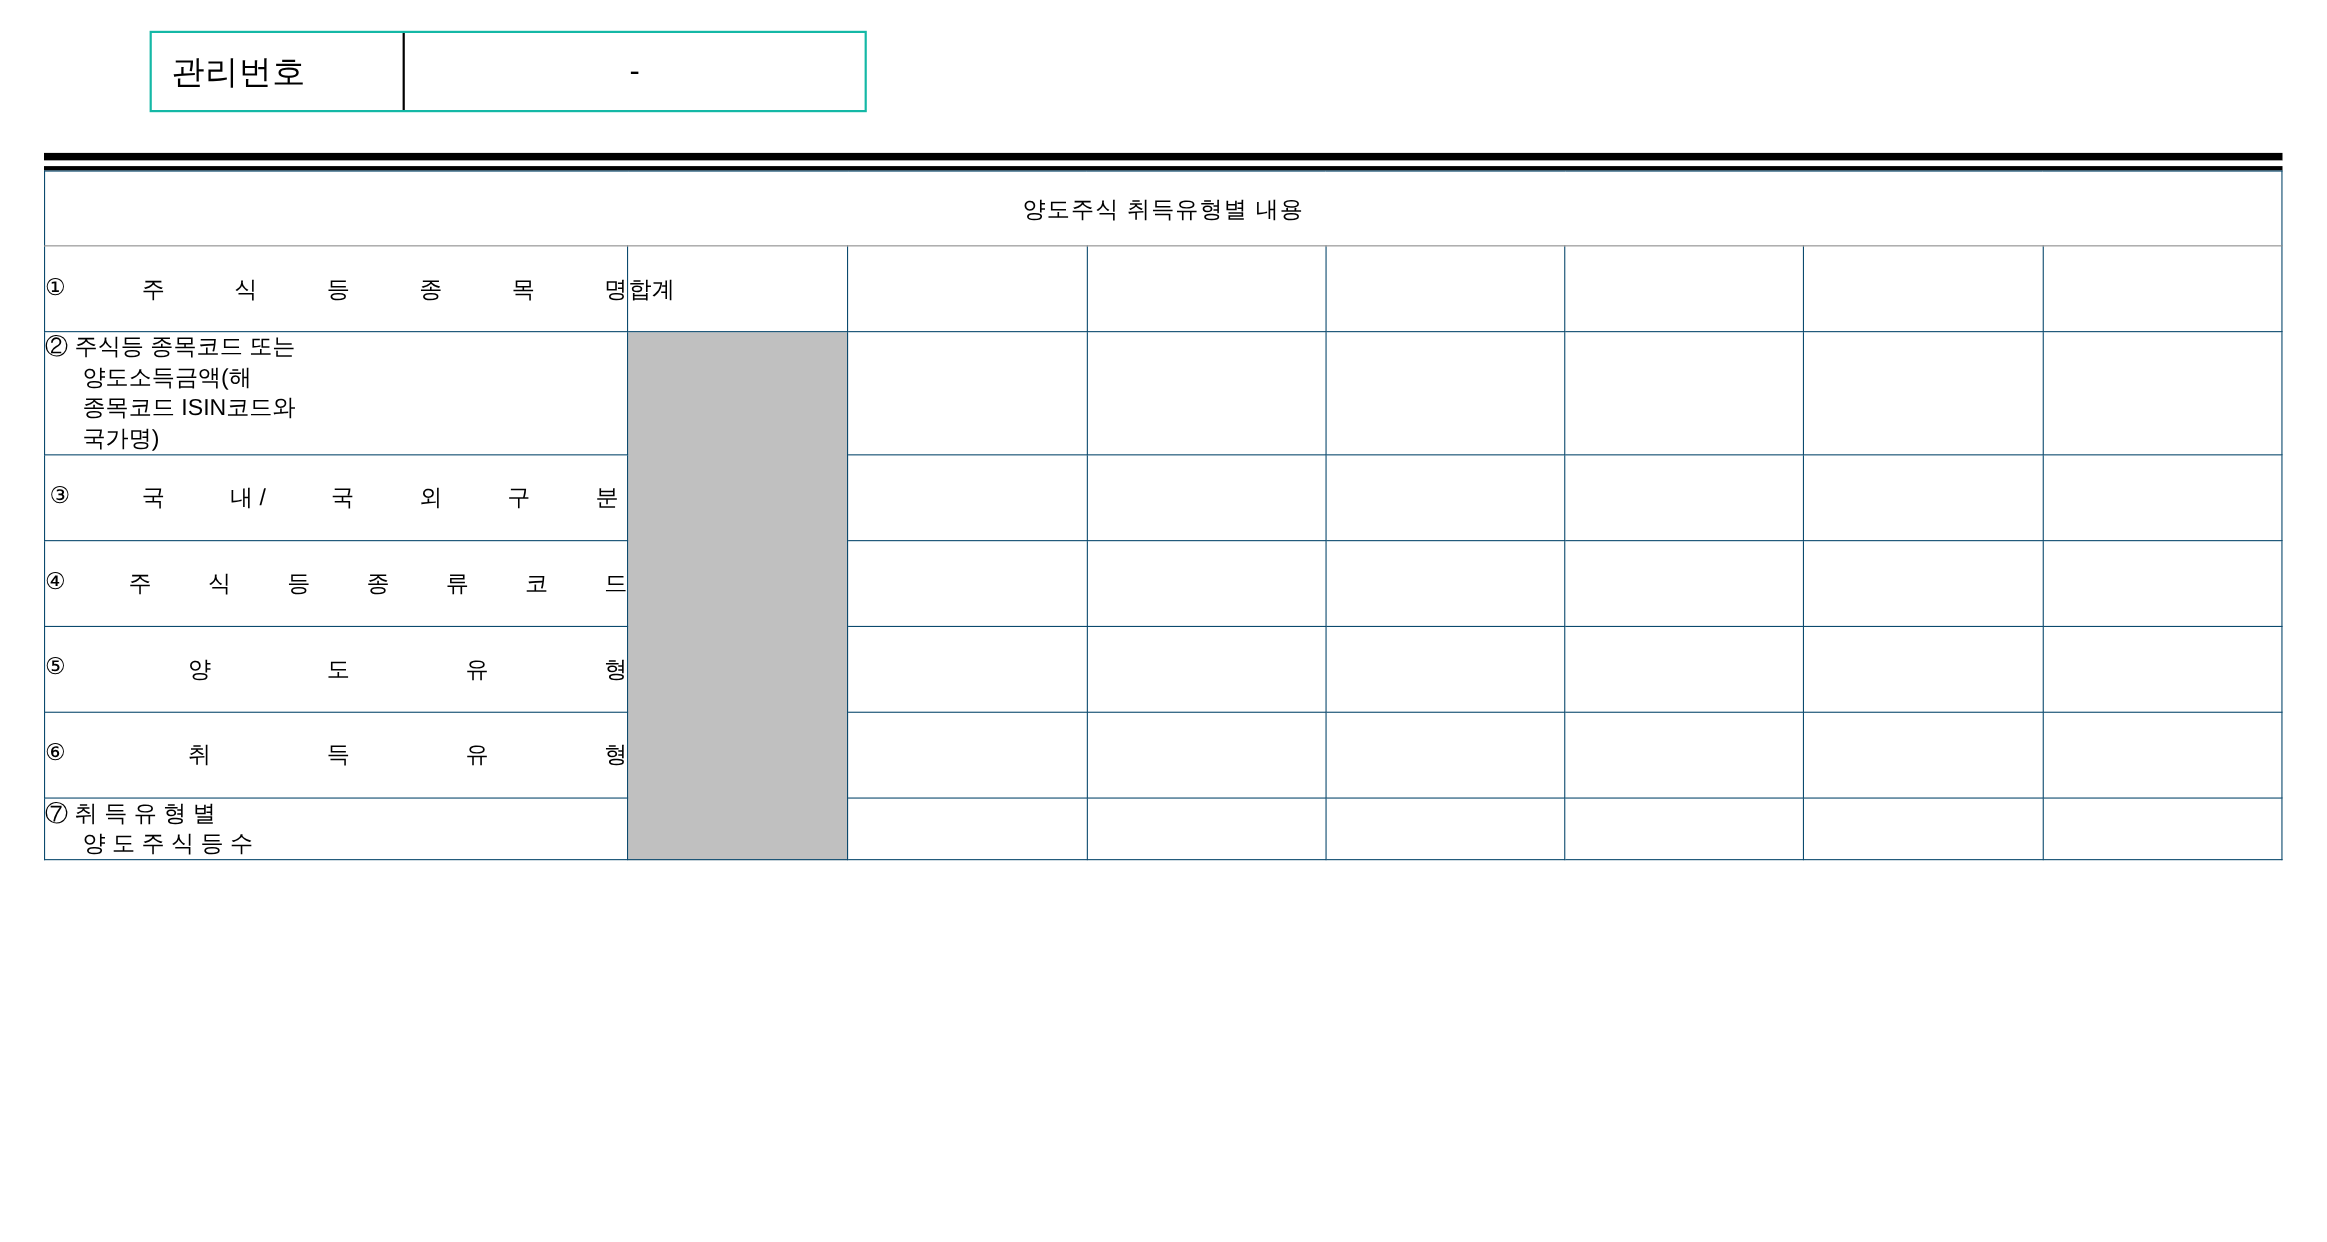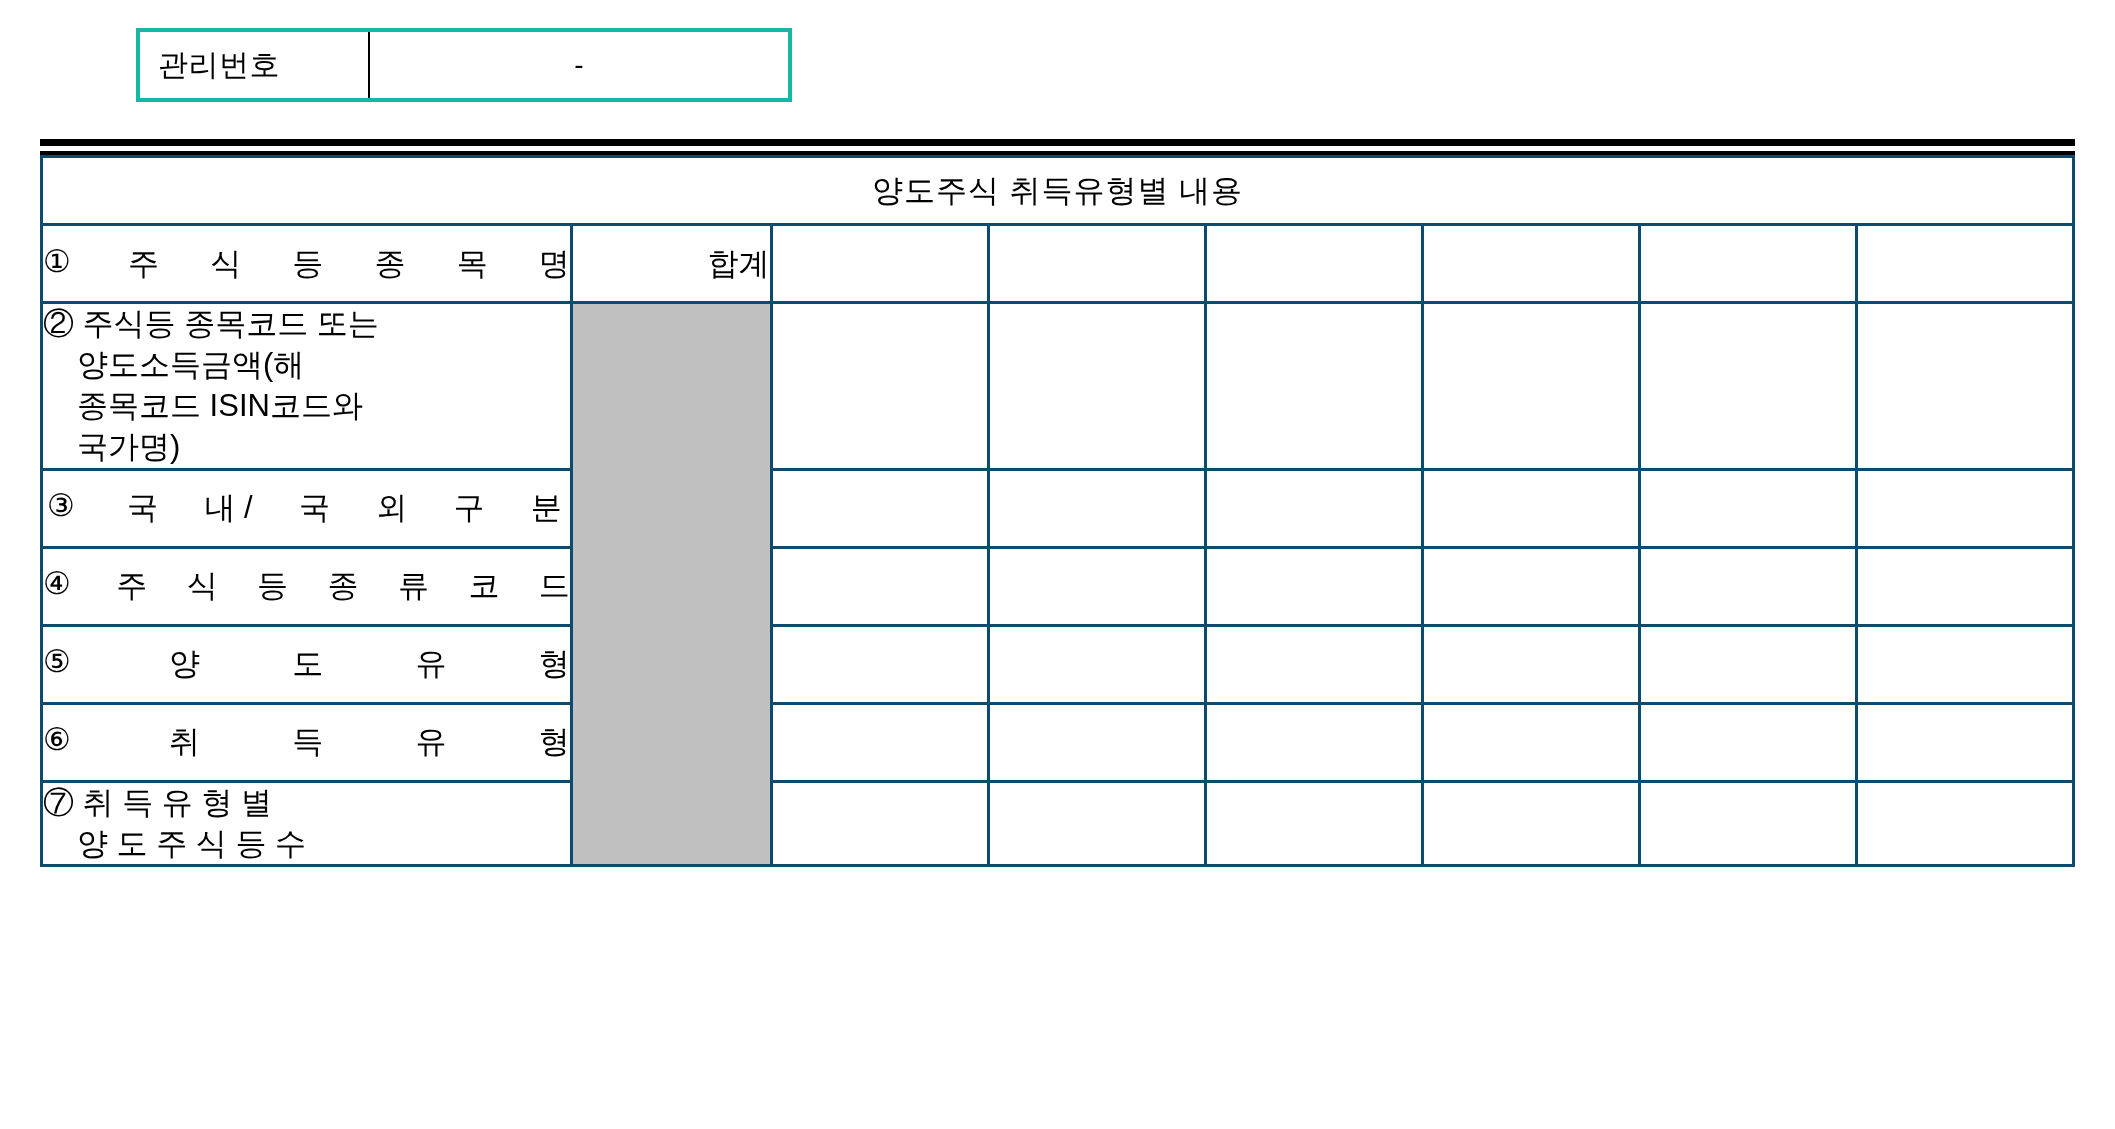--- a/index.html
+++ b/index.html
@@ -28,21 +28,21 @@
     position: relative;
     height: 125px;
   }
 
   .mgmt-box {
     position: absolute;
     left: 96px;
     top: 28px;
     display: flex;
     align-items: stretch;
-    border: 4px solid #14b8a6;
+    border: 2px solid #14b8a6;
     height: 74px;
     box-sizing: border-box;
   }
   .mgmt-label {
     width: 230px;
     display: flex;
     align-items: center;
     justify-content: flex-start;
     padding-left: 18px;
     box-sizing: border-box;
@@ -88,22 +88,22 @@
   }
 
   
   table.main {
     width: 2035px;
     border-collapse: collapse;
     table-layout: fixed;
     margin-top: 0;
   }
   table.main td {
-    border: 3px solid #0c4a6e;
-    font-size: 31px;
+    border: 1px solid #0c4a6e;
+    font-size: 21px;
     padding: 0;
     vertical-align: middle;
     box-sizing: border-box;
   }
   td.no-side-borders {
     border-left: none;
     border-right: none;
     border-top: none;
   }
 
@@ -135,21 +135,21 @@
     padding: 10px 14px 12px 18px;
     line-height: 1.32;
     font-size: 30px;
   }
   .multiline .indent {
     display: block;
     padding-left: 34px;
   }
 
   .sum-cell {
-    text-align: right;
+    text-align: left;
     font-size: 31px;
   }
   .shaded {
     background: #c0c0c0;
   }
 
   .col-label { width: 520px; }
   .col-sum   { width: 196px; }
   .col-data  { width: 213px; }
 </style>

